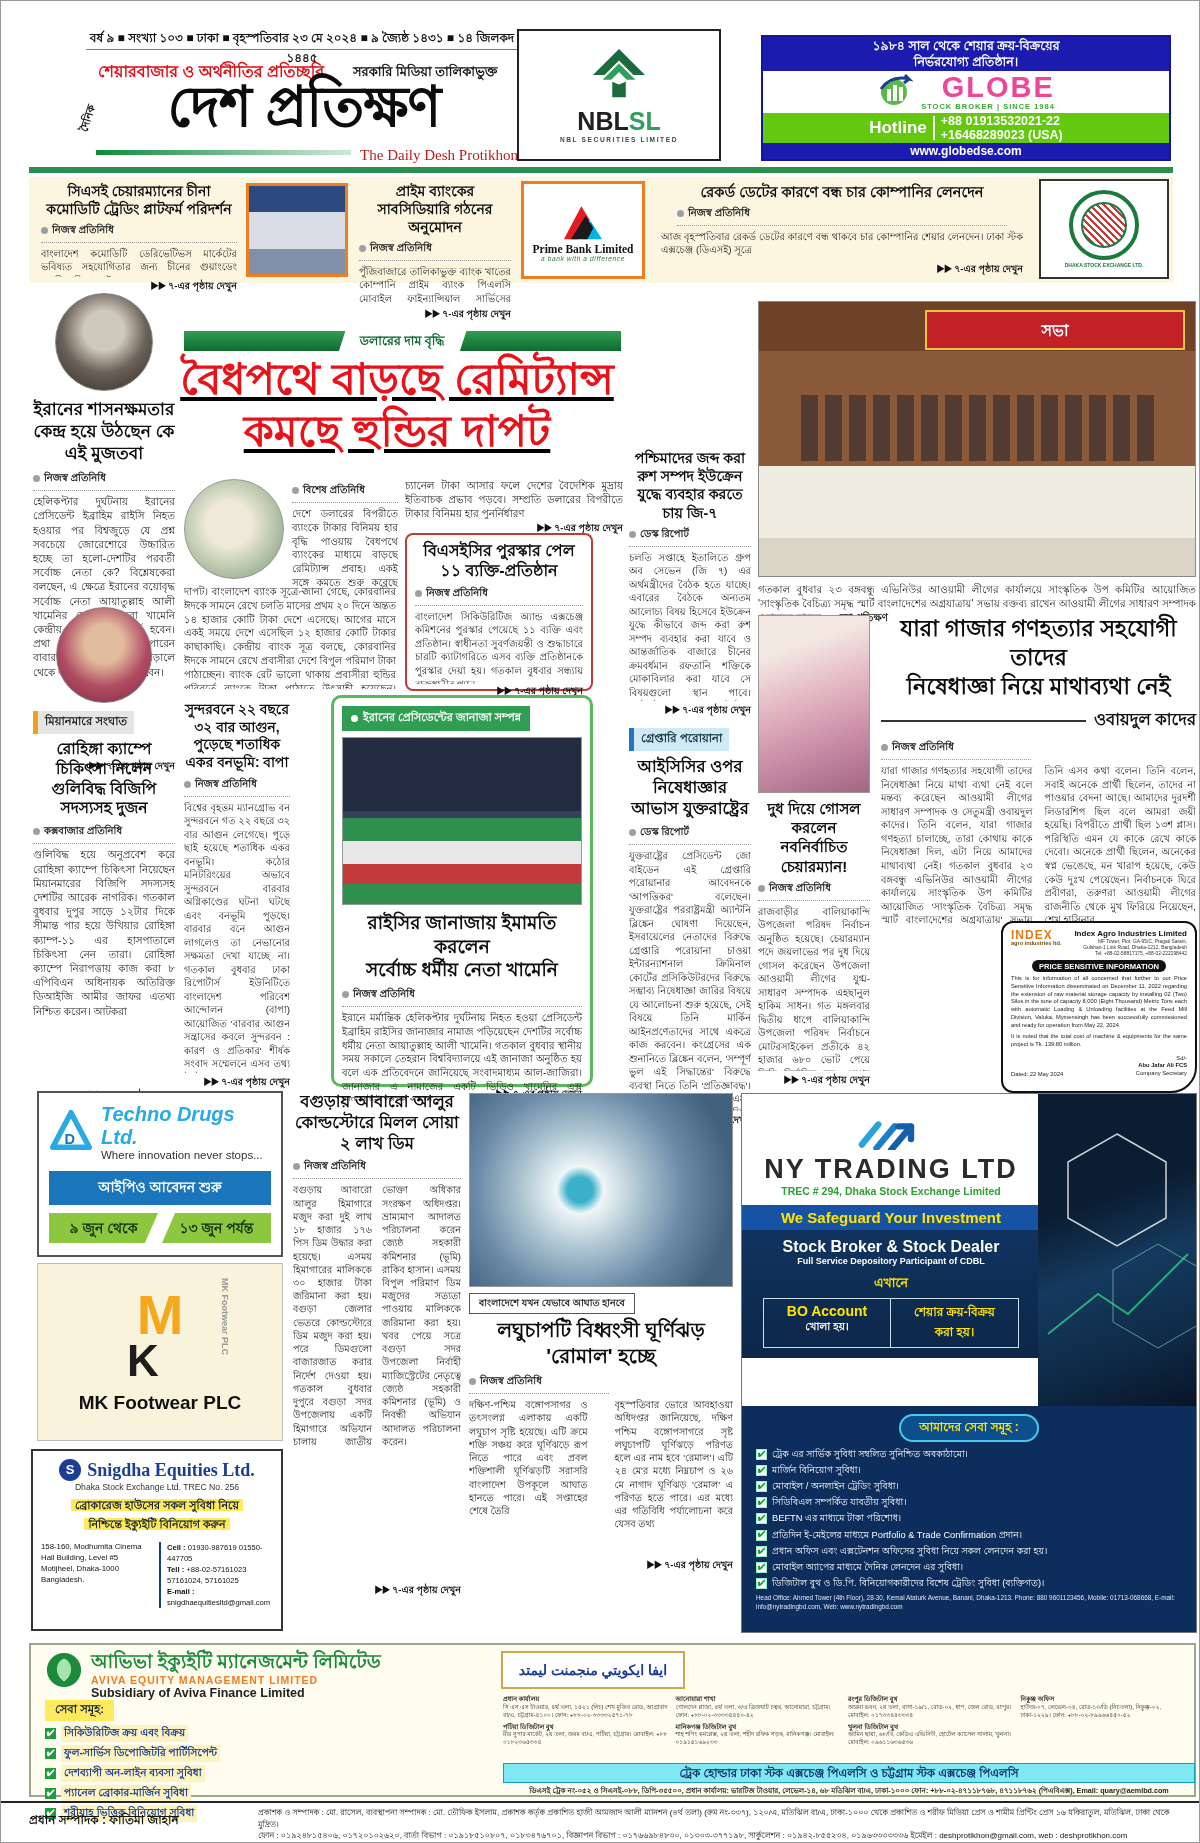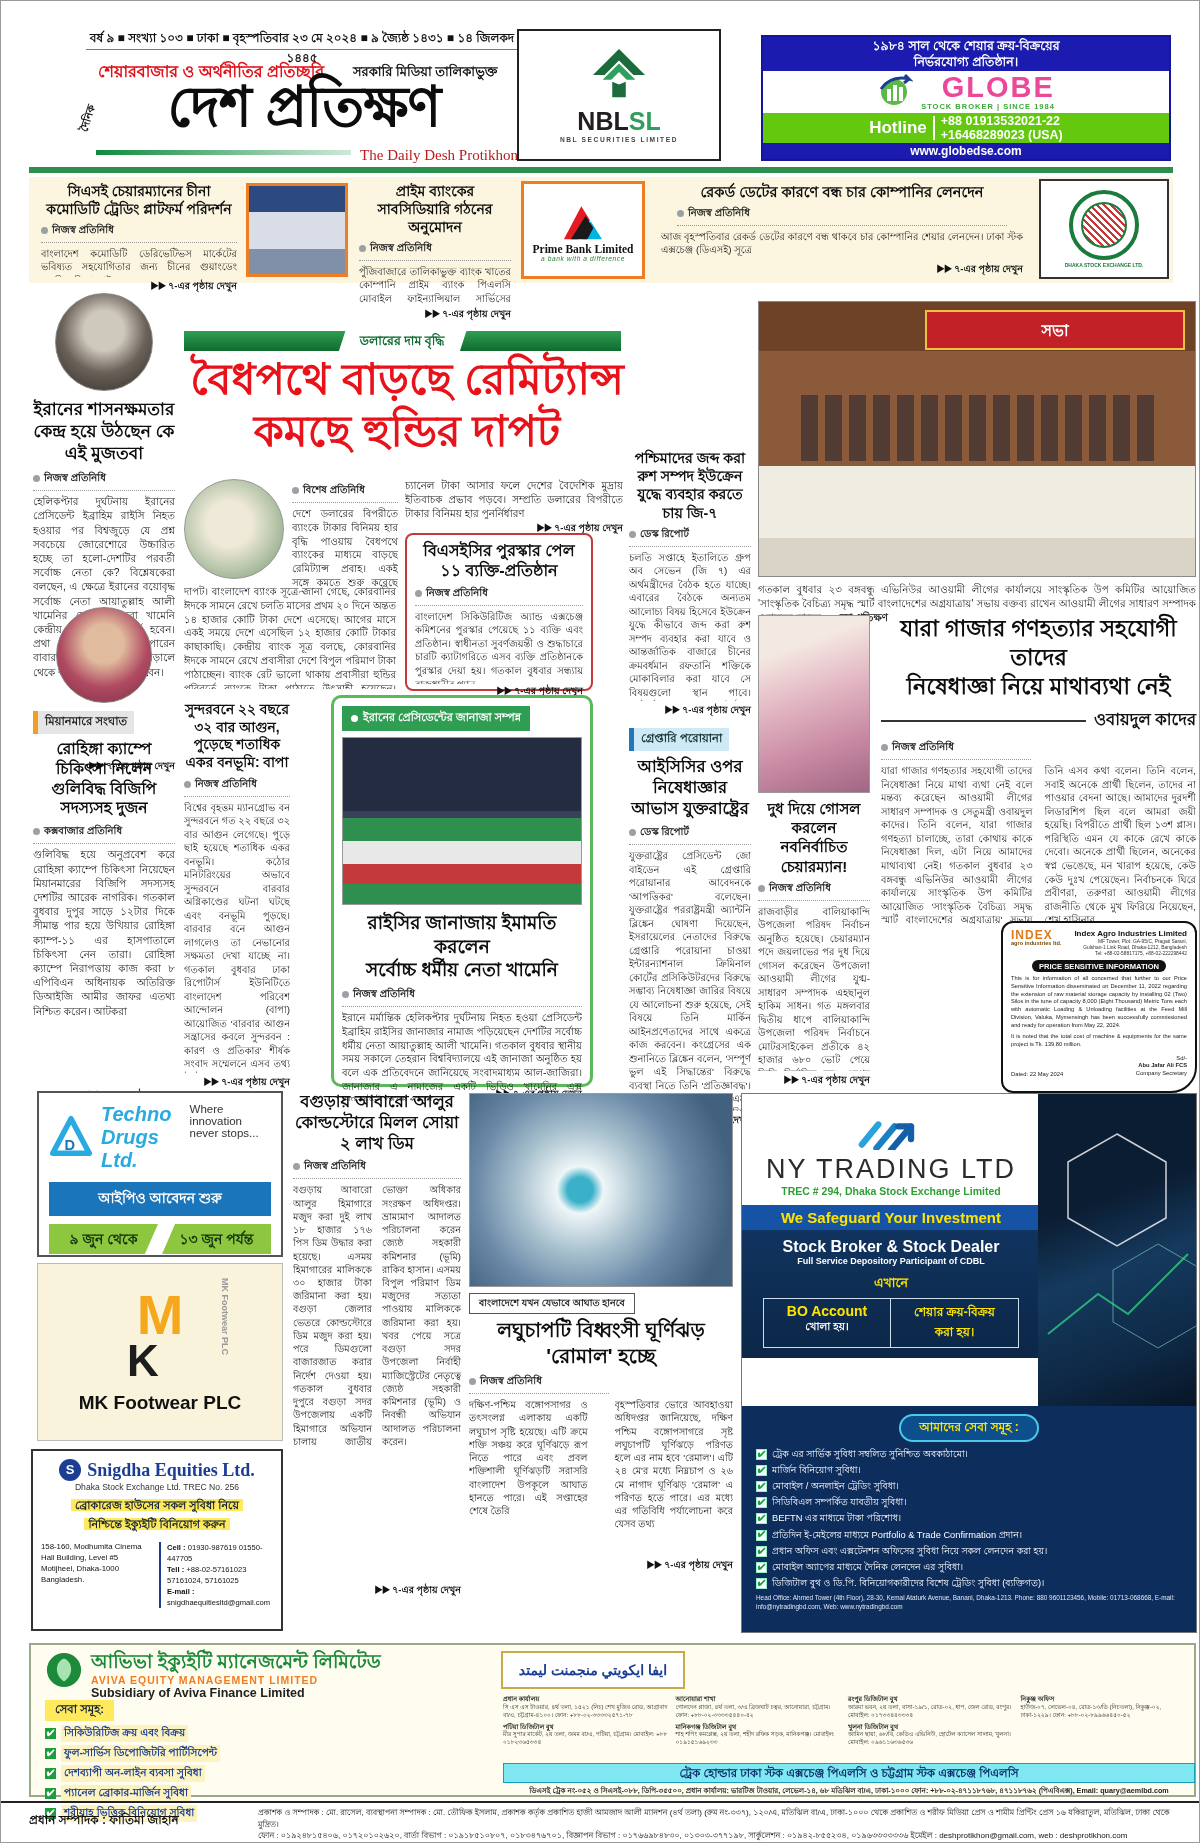--- a/index.html
+++ b/index.html
@@ -161,21 +161,21 @@
       </div>
     <div class="body-txt j" style="height:238px;">গুলিবিদ্ধ হয়ে অনুপ্রবেশ করে রোহিঙ্গা ক্যাম্পে চিকিৎসা নিয়েছেন মিয়ানমারের বিজিপি সদস্যসহ দেশটির আরেক নাগরিক। গতকাল বুধবার দুপুর সাড়ে ১২টার দিকে সীমান্ত পার হয়ে উখিয়ার রোহিঙ্গা ক্যাম্প-১১ এর হাসপাতালে চিকিৎসা নেন তারা। রোহিঙ্গা ক্যাম্পে নিরাপত্তায় কাজ করা ৮ এপিবিএন অধিনায়ক অতিরিক্ত ডিআইজি আমীর জাফর এতথ্য নিশ্চিত করেন। আটকরা</div>
     <div class="more r"><span class="arr">▶▶</span> <span>৭-এর পৃষ্ঠায় দেখুন</span></div>
   </div>
 
   <div class="abs" style="left:183px;top:330px;width:437px;height:20px;background:linear-gradient(180deg,#2f9e52,#0f6b30);display:flex;align-items:center;justify-content:center;">
     <span style="background:#fff;transform:skewX(-18deg);padding:1px 18px;">
       <span style="display:inline-block;transform:skewX(18deg);font-size:12.5px;font-weight:900;color:#0d6b2f;">ডলারের দাম বৃদ্ধি</span>
     </span>
   </div>
-  <div class="abs c" style="left:170px;top:352px;width:472px;">
+  <div class="abs c" style="left:160px;top:352px;width:472px;text-decoration:underline;">
     <div style="font-size:43px;font-weight:900;color:#e8131a;line-height:1.22;">বৈধপথে বাড়ছে রেমিট্যান্স</div>
     <div style="font-size:43px;font-weight:900;color:#e8131a;line-height:1.22;">কমছে হুন্ডির দাপট</div>
   </div>
 
   <div class="abs" style="left:183px;top:478px;width:100px;height:100px;border-radius:50%;border:1px solid #999;background:radial-gradient(circle at 45% 45%,#eee9d8 0 30%,#b5c4a8 62%,#74906c 100%);"></div>
 
   <div class="abs" style="left:291px;top:478px;width:106px;">
     <div class="byline">
         <span class="dot"></span>
         <span>বিশেষ প্রতিনিধি</span>
@@ -314,21 +314,21 @@
   </div>
 
   <div class="abs" style="left:36px;top:1090px;width:246px;height:166px;border:2px solid #555;background:#fff;padding:10px;">
     <div style="display:flex;align-items:center;gap:8px;">
       <span>
         <svg width="44" height="42" viewBox="0 0 48 46">
           <path d="M24 4 L44 42 L4 42 Z" fill="none" stroke="#29abe2" stroke-width="6" stroke-linejoin="round"></path>
           <text x="17" y="38" font-size="16" font-weight="bold" fill="#1b75bb">D</text>
         </svg>
       </span>
-      <span style="display:inline-flex;">
+      <span style="display:inline-flex;flex-direction:column;">
         <span style="font-size:20px;font-weight:900;font-style:italic;color:#29abe2;">Techno Drugs Ltd.</span>
         <span style="font-size:11.5px;color:#333;">Where innovation never stops...</span>
       </span>
     </div>
     <div class="c" style="margin-top:10px;background:#1b75bb;color:#fff;font-size:14px;font-weight:900;padding:5px 0;">আইপিও আবেদন শুরু</div>
     <div style="display:flex;margin-top:8px;height:30px;">
       <div class="c" style="flex:1;background:#8dc63f;clip-path:polygon(0 0,100% 0,88% 100%,0 100%);font-size:14px;font-weight:900;color:#12320e;line-height:30px;">৯ জুন থেকে</div>
       <div class="c" style="flex:1;background:#8dc63f;clip-path:polygon(12% 0,100% 0,100% 100%,0 100%);font-size:14px;font-weight:900;color:#12320e;line-height:30px;margin-left:4px;">১৩ জুন পর্যন্ত</div>
     </div>
   </div>
@@ -398,21 +398,21 @@
       </svg>
     </div>
     <div style="width:298px;padding-top:16px;display:flex;flex-direction:column;align-items:center;">
       <span>
         <svg width="74" height="40" viewBox="0 0 80 44">
           <path d="M8 38 L26 16" stroke="#2aa3dc" stroke-width="7" stroke-linecap="round"></path>
           <path d="M24 42 L44 18" stroke="#1b7fc4" stroke-width="7" stroke-linecap="round"></path>
           <path d="M40 44 L62 18 M62 18 L62 32 M62 18 L48 18" stroke="#1460a8" stroke-width="7" fill="none" stroke-linecap="round"></path>
         </svg>
       </span>
-      <div style="font-size:27px;font-weight:400;color:#2b2b2b;letter-spacing:2px;">NY TRADING LTD</div>
+      <div style="font-size:27px;font-weight:700;color:#2b2b2b;letter-spacing:2px;">NY TRADING LTD</div>
       <div style="font-size:10.5px;font-weight:800;color:#2f9e35;">TREC # 294, Dhaka Stock Exchange Limited</div>
       <div class="c" style="width:100%;margin-top:8px;background:#1653a4;color:#ffe400;font-size:15px;font-weight:900;padding:4px 0;">We Safeguard Your Investment</div>
       <div class="c" style="width:100%;background:linear-gradient(#10335f,#0c2747);color:#fff;padding:8px 6px 10px 6px;">
         <div style="font-size:16px;font-weight:900;">Stock Broker &amp; Stock Dealer</div>
         <div style="font-size:9px;font-weight:700;">Full Service Depository Participant of CDBL</div>
         <div style="font-size:12.5px;font-weight:900;color:#ffe400;margin-top:8px;">এখানে</div>
         <div style="display:flex;justify-content:center;margin-top:4px;">
           <div style="border:1px solid #cde;padding:4px 8px;width:128px;">
             <div style="font-size:14px;font-weight:900;color:#ffe400;">BO Account</div>
             <div style="font-size:10.5px;font-weight:700;">খোলা হয়।</div>

